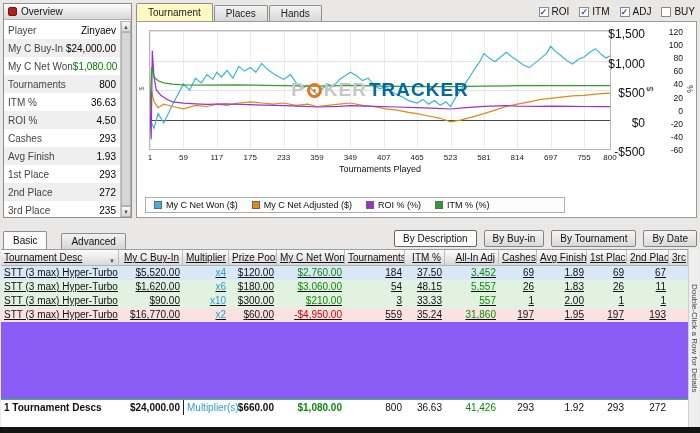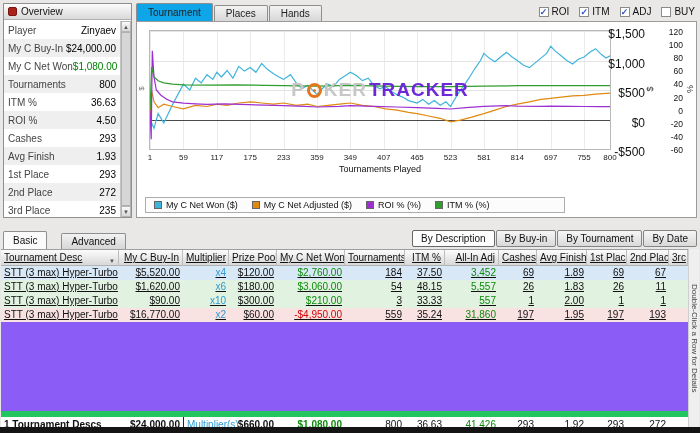--- a/index.html
+++ b/index.html
@@ -19,32 +19,32 @@
 .ov-value.green{color:#008000;}
 .ov-scroll{position:absolute;top:17px;right:0;bottom:0;width:11px;background:#ececec;border-left:1px solid #c5c5c5;}
 .ov-sb-btn{position:absolute;left:0;right:0;height:11px;font-size:6px;text-align:center;line-height:10px;color:#555;background:linear-gradient(#fafafa,#d8d8d8);border:1px solid #b4b4b4;}
 .ov-sb-btn.up{top:0;}
 .ov-sb-btn.down{bottom:0;}
 .ov-sb-thumb{position:absolute;top:11px;bottom:11px;left:0;right:0;background:#d6d6d6;border:1px solid #b0b0b0;}
 
 
 #top-tabs{position:absolute;left:136px;top:3px;height:18px;display:flex;align-items:flex-end;z-index:2;}
 .tab{height:16px;line-height:15px;padding:0 11px;border:1px solid #8e8e8e;border-bottom:none;background:linear-gradient(#f3f3f3,#d7d7d7);margin-right:1px;border-radius:2px 2px 0 0;color:#222;cursor:default;}
-.tab.active{height:18px;line-height:17px;background:#0ea5e9;margin-top:9px;}
+.tab.active{height:18px;line-height:17px;background:#fef9c3;margin-top:9px;}
 #check-group{position:absolute;right:5px;top:6px;display:flex;gap:10px;align-items:center;}
 .chk{display:flex;align-items:center;gap:3px;}
 .box{width:10px;height:10px;background:#fff;border:1px solid #8a8a8a;font-size:9px;line-height:9px;color:#2b51c8;text-align:center;font-weight:bold;}
 
 
 #chart-panel{position:absolute;left:136px;top:21px;width:561px;height:197px;background:#fff;border:1px solid #9b9b9b;}
 #plot-wrap{position:absolute;left:12px;top:8px;width:462px;height:120px;border:1px solid #b9b9b9;background:#fff;}
 #plot{position:absolute;left:0;top:0;}
 #watermark{position:absolute;inset:0;display:flex;align-items:center;justify-content:center;gap:2px;pointer-events:none;}
 .wm-text{font-size:19px;font-weight:bold;letter-spacing:1px;color:#c7c7c7;}
-.wm-text.light{color:#6d28d9;}
+.wm-text.light{color:#0369a1;}
 .wm-o{width:15px;height:15px;border:3px solid #e8751a;border-radius:50%;position:relative;display:inline-block;}
 .wm-o::after{content:"";position:absolute;left:3px;top:3px;width:3px;height:3px;background:#e8751a;border-radius:50%;}
 #x-ticks{position:absolute;left:13px;top:131px;width:460px;height:9px;font-size:8px;color:#222;}
 #x-ticks span{position:absolute;transform:translateX(-50%);}
 #xlabel{position:absolute;left:13px;top:142px;width:460px;text-align:center;font-size:9px;color:#111;}
 #dollar-labels{position:absolute;left:476px;top:9px;width:32px;height:118px;font-size:12px;color:#111;}
 #dollar-labels span{position:absolute;right:0;white-space:nowrap;}
 #pct-labels{position:absolute;left:518px;top:9px;width:28px;height:118px;font-size:8.5px;color:#111;}
 #pct-labels span{position:absolute;right:0;white-space:nowrap;}
 .axis-title{position:absolute;font-size:9px;color:#333;transform:rotate(-90deg);}
@@ -52,41 +52,41 @@
 #pct-axis-title{left:549px;top:62px;}
 #left-axis-title{left:2px;top:62px;color:#777;font-size:8px;}
 #legend{position:absolute;left:8px;top:175px;width:420px;height:16px;border:1px solid #adadad;background:#fcfcfc;display:flex;align-items:center;gap:14px;padding:0 8px;font-size:9px;white-space:nowrap;}
 .lg-item{display:flex;align-items:center;gap:4px;}
 .lg-swatch{width:8px;height:8px;border:1px solid #666;flex:none;}
 
 
 #bottom-tabs{position:absolute;left:3px;top:231px;height:18px;display:flex;align-items:flex-end;z-index:2;gap:12px;}
 .btab{height:16px;line-height:15px;padding:0 9px;border:1px solid #8e8e8e;border-bottom:none;background:linear-gradient(#f2f2f2,#d6d6d6);margin-right:2px;border-radius:2px 2px 0 0;}
 .btab.active{height:18px;line-height:17px;background:#fafafa;}
-#group-buttons{position:absolute;right:3px;top:230px;display:flex;gap:1px;}
+#group-buttons{position:absolute;right:3px;top:230px;display:flex;gap:7px;}
 .gbtn{height:17px;line-height:15px;padding:0 8px;border:1px solid #848484;background:linear-gradient(#f6f6f6,#d9d9d9);border-radius:2px;white-space:nowrap;}
 .gbtn.active{background:#fdfdfd;border-color:#666;}
 
 
 #table{position:absolute;left:1px;top:249px;width:687px;height:178px;background:#8b5cf6;border-top:1px solid #9e9e9e;text-decoration:underline;}
 #thead{display:flex;height:16px;background:linear-gradient(#fcfcfc,#d8d8d8);border-bottom:1px solid #b2b2b2;}
 .hcell{height:16px;line-height:15px;padding:0 3px;border-right:1px solid #bdbdbd;text-align:right;white-space:nowrap;overflow:hidden;position:relative;flex:none;}
 .hcell.left{text-align:left;padding-right:12px;}
 .sort{font-size:6px;color:#555;position:absolute;right:3px;top:4px;}
 .trow{display:flex;height:14px;}
 .tone-blue{background:#d9e8f6;}
 .tone-green{background:#e2f2e0;}
 .tone-red{background:#f9e2e2;}
 .tcell{height:14px;line-height:14px;padding:0 3px;text-align:right;white-space:nowrap;overflow:hidden;flex:none;}
 .tcell.left{text-align:left;}
 .c-mult{color:#2e9bd6;}
 .c-green{color:#0b8a0b;}
 .c-red{color:#d40000;}
 .b{font-weight:bold;}
-#tsummary{position:absolute;left:0;right:0;bottom:0;height:16px;display:flex;border-top:6px solid #22c55e;background:#fff;}
+#tsummary{position:absolute;left:0;right:0;bottom:0;height:28px;display:flex;border-top:1px solid #22c55e;background:#fff;}
 #tsummary .tcell{height:15px;line-height:15px;}
 .sum-mult{border-left:1px solid #222;overflow:visible !important;}
 
 
 #side-strip{position:absolute;left:688px;top:249px;width:11px;height:178px;background:#efefef;border-left:1px solid #cfcfcf;display:flex;align-items:center;justify-content:center;}
 #side-strip span{writing-mode:vertical-rl;font-size:8px;color:#444;white-space:nowrap;}
 #bottom-bar{position:absolute;left:0;top:427px;width:700px;height:6px;background:#141414;}
 </style>
 </head>
 <body>

